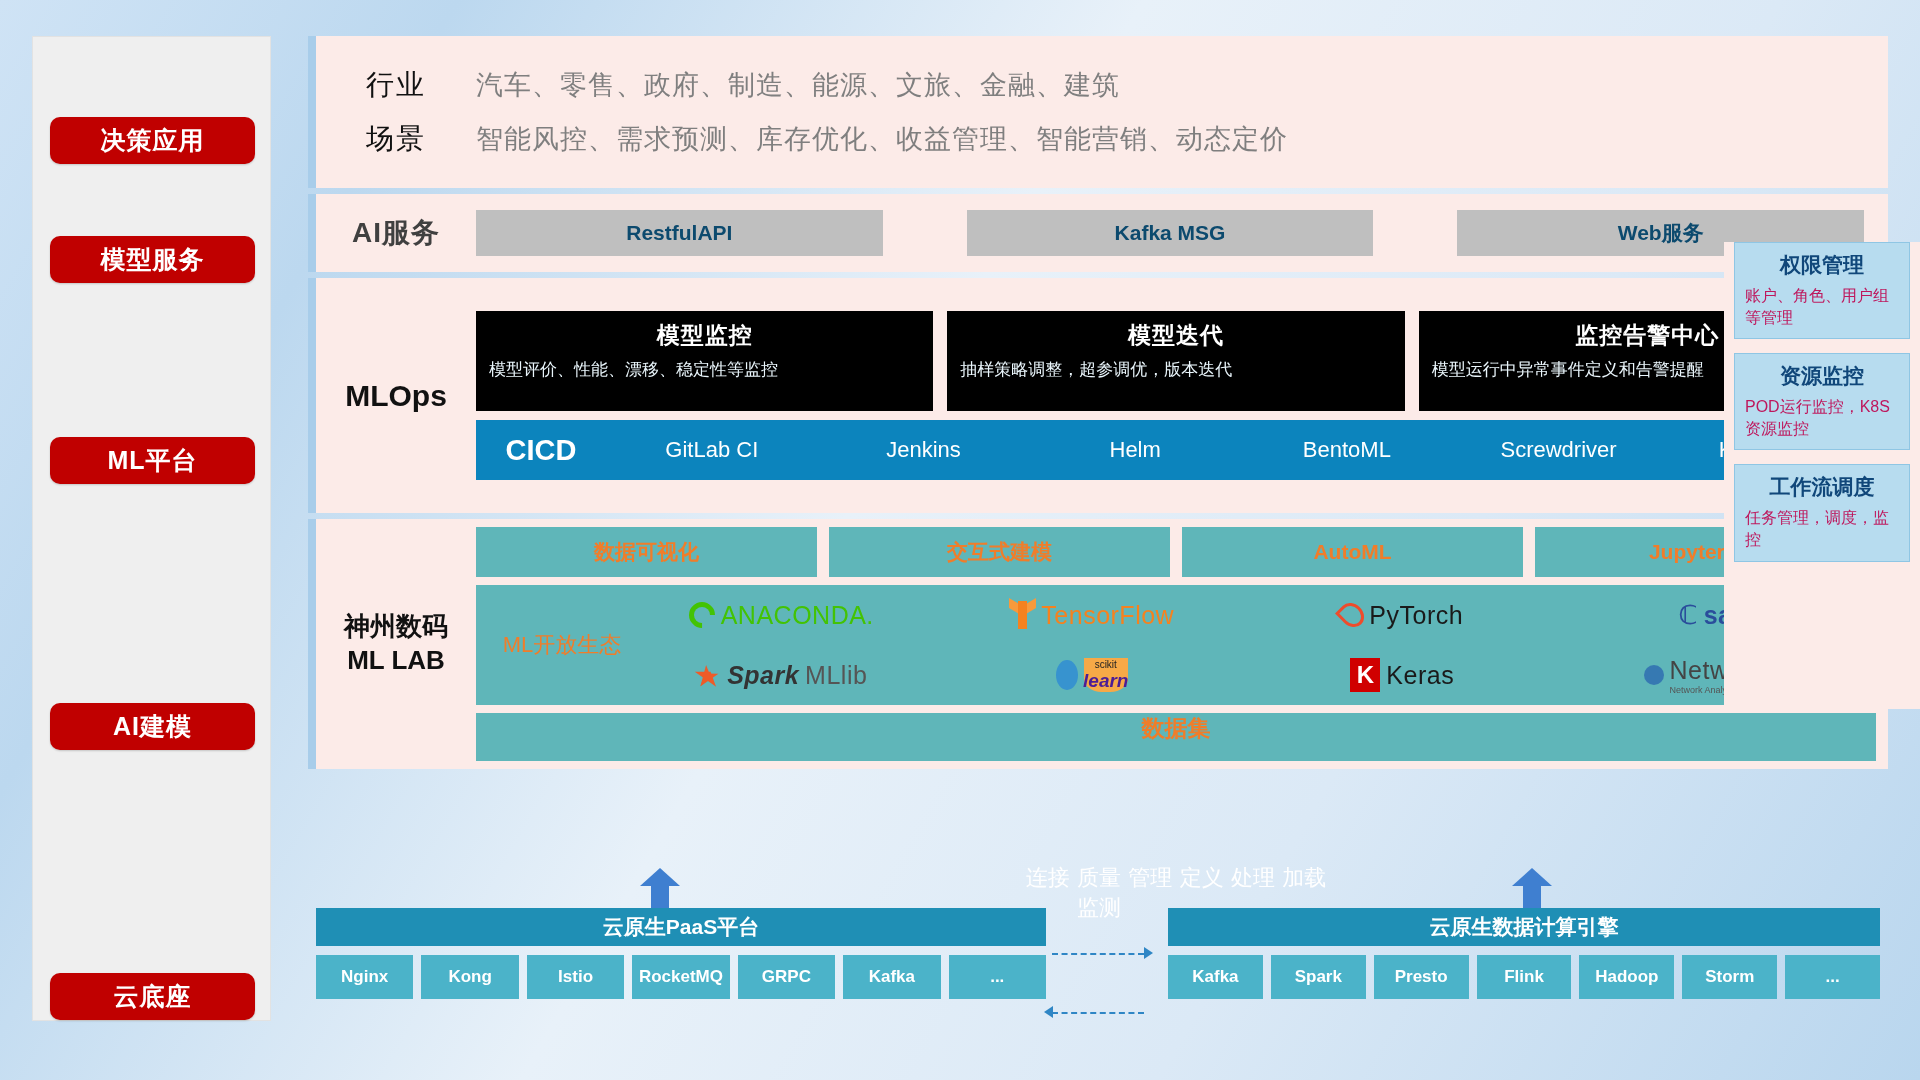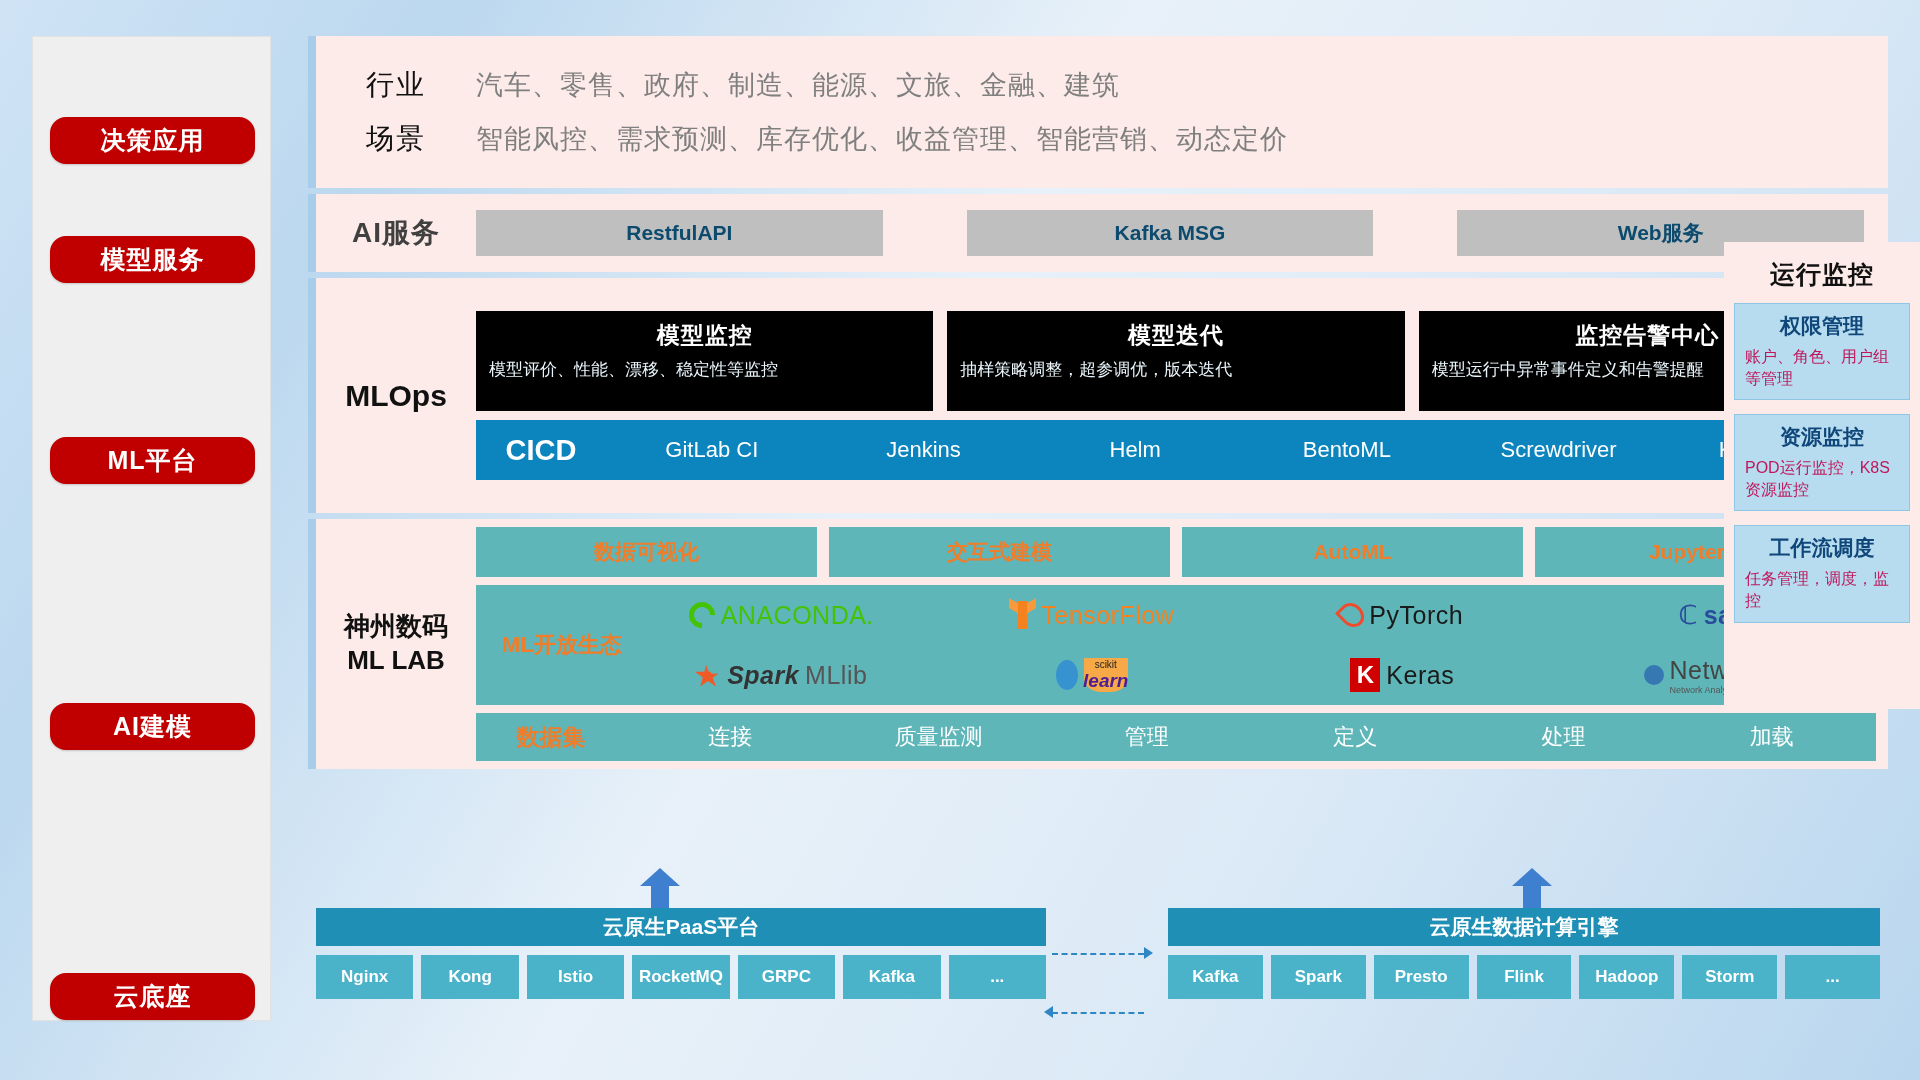--- a/index.html
+++ b/index.html
@@ -20,21 +20,21 @@
     left: 32px; top: 36px;
     width: 239px; height: 985px;
     background: #efefef;
     border: 1px solid #e2e2e2;
   }
   .rail-btn {
     position: absolute;
     left: 17px;
     width: 205px; height: 47px;
     background: #c00000;
-    border-radius: 16px;
+    border-radius: 10px;
     color: #ffffff;
     font-size: 25px;
     font-weight: bold;
     letter-spacing: 1px;
     display: flex; align-items: center; justify-content: center;
     box-shadow: 0 1px 2px rgba(0,0,0,.18);
   }
   .rail-btn.b0 { top: 80px; }
   .rail-btn.b1 { top: 199px; }
   .rail-btn.b2 { top: 400px; }
@@ -135,40 +135,40 @@
     display: flex; align-items: center; justify-content: center;
   }
   .eco {
     margin-top: 8px;
     background: #5fb6b9;
     height: 120px;
     display: flex; align-items: center;
   }
   .eco-label {
     width: 150px; flex: 0 0 150px; text-align: center;
-    color: #f07d2a; font-size: 22px; font-weight: bold; padding-left: 22px;
+    color: #f07d2a; font-size: 22px; font-weight: normal; padding-left: 22px;
   }
   .eco-grid {
     flex: 1;
     display: grid;
     grid-template-columns: repeat(4, 1fr);
     grid-template-rows: 1fr 1fr;
     align-items: center;
     justify-items: center;
     height: 100%;
     padding-right: 8px;
   }
   .logo { display: flex; align-items: center; gap: 6px; }
   .logo-txt { font-size: 25px; letter-spacing: .5px; }
 
   .ds-bar {
     margin-top: 8px;
     background: #5fb6b9;
     height: 48px;
-    display: flex; align-items: center;
+    display: flex; align-items: center; flex-direction: column;
   }
   .ds-label {
     width: 150px; flex: 0 0 150px; text-align: center;
     color: #f07d2a; font-size: 23px; font-weight: bold;
   }
   .ds-items { flex: 1; display: flex; }
   .ds-item { flex: 1 1 0; text-align: center; color: #fff; font-size: 22px; }
 
   
   .monitor {
@@ -449,21 +449,20 @@
             <div class="ds-item">定义</div>
             <div class="ds-item">处理</div>
             <div class="ds-item">加载</div>
           </div>
         </div>
       </div>
     </div>
   </div>
 
   <div class="monitor">
-    <div class="monitor-title">运行监控</div>
     <div class="mon-card">
       <h5>权限管理</h5>
       <p>账户、角色、用户组等管理</p>
     </div>
     <div class="mon-card">
       <h5>资源监控</h5>
       <p>POD运行监控，K8S资源监控</p>
     </div>
     <div class="mon-card">
       <h5>工作流调度</h5>

